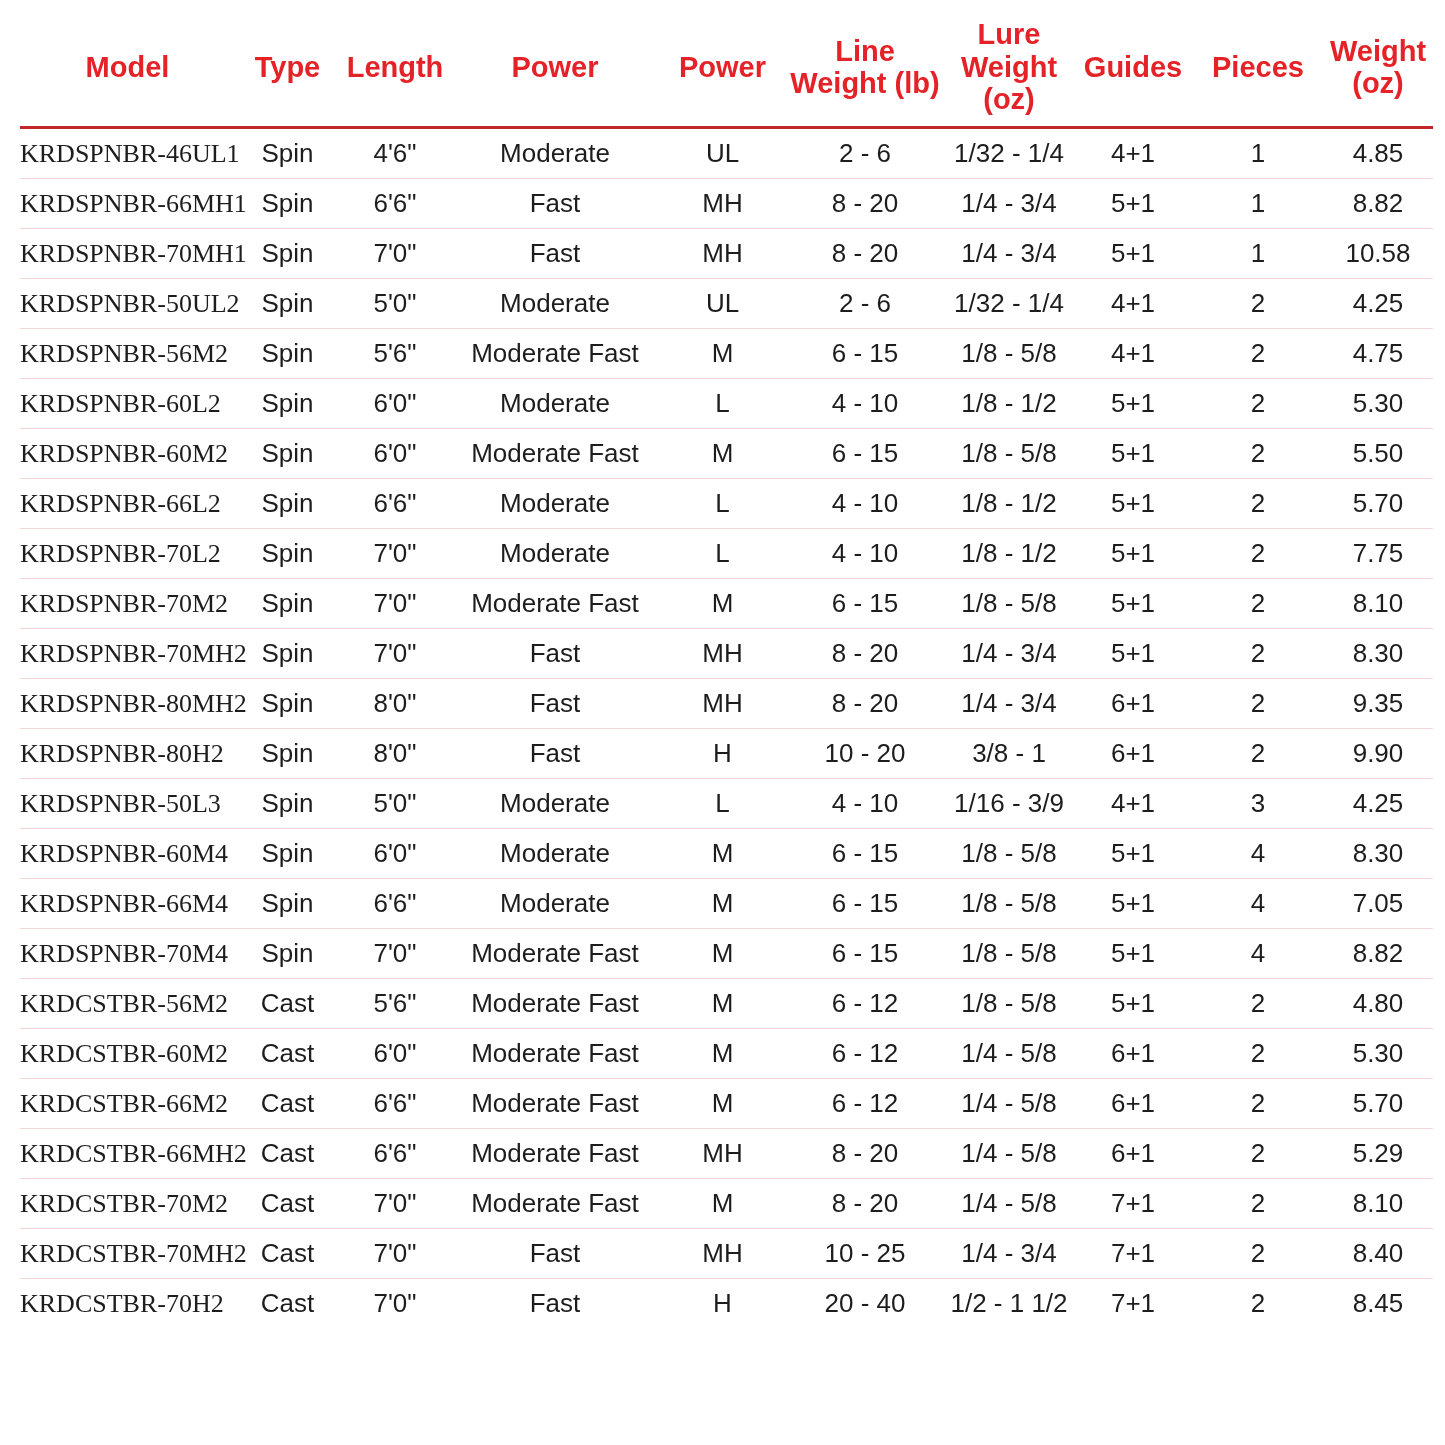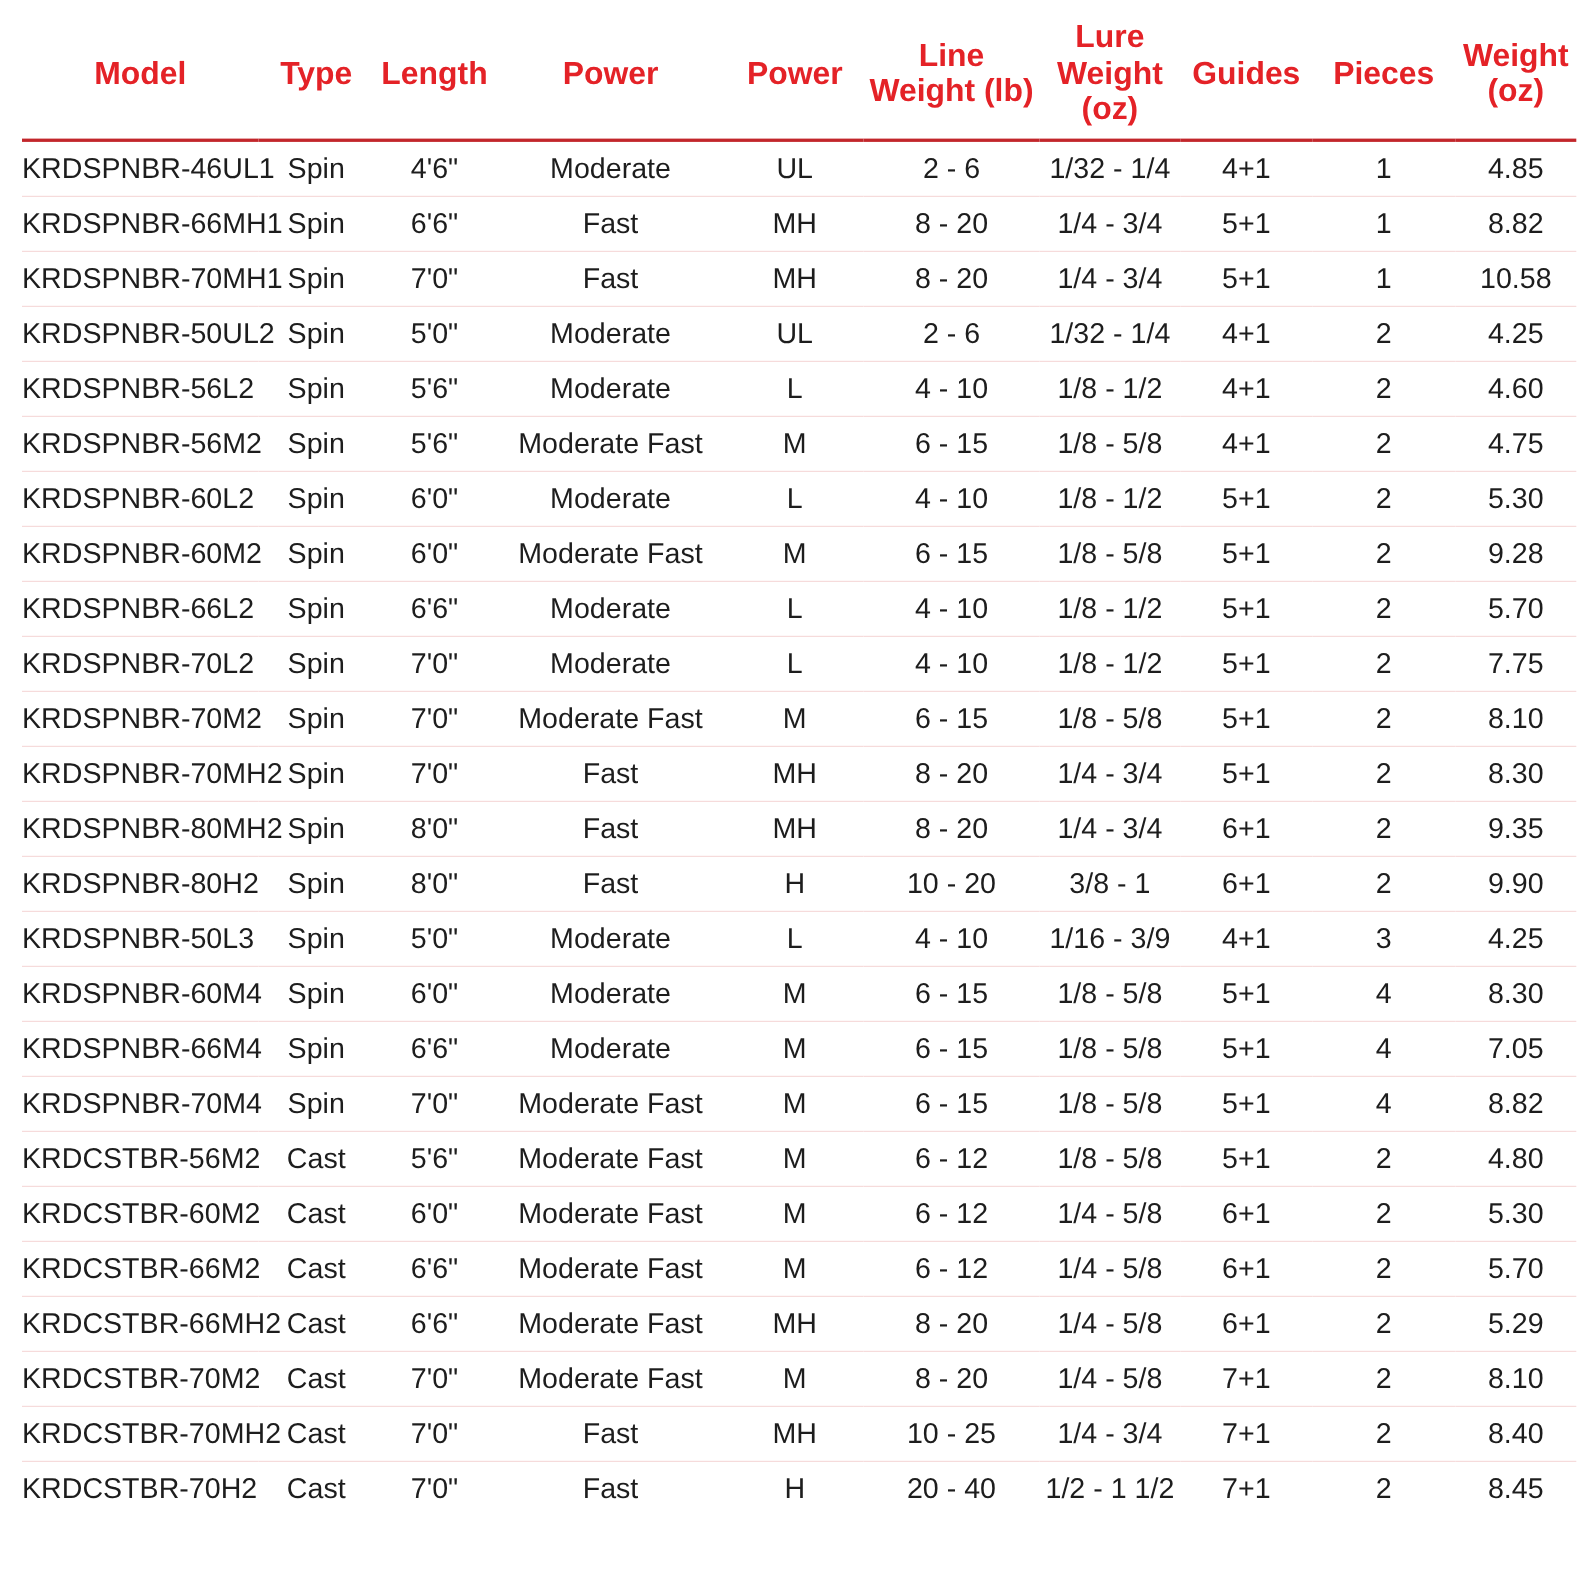--- a/index.html
+++ b/index.html
@@ -30,21 +30,21 @@
   thead tr { border-bottom: 3px solid #c2262b; }
   tbody td {
     height: 49px;
     text-align: center;
     vertical-align: middle;
     font-size: 26px;
     color: #1d1d1d;
     white-space: nowrap;
     padding: 0 2px;
   }
-  tbody td.model { text-align: left; padding-left: 0; }
+  tbody td.model { text-align: left; padding-left: 0; font-family: Liberation Serif, serif; }
   tbody tr + tr { border-top: 1px solid #f5d7d7; }
 </style>
 </head>
 <body>
 
 <div class="page">
   <table class="specs">
     <colgroup>
       <col style="width:215px">
       <col style="width:105px">
@@ -114,66 +114,54 @@
           <td>5'0"</td>
           <td>Moderate</td>
           <td>UL</td>
           <td>2 - 6</td>
           <td>1/32 - 1/4</td>
           <td>4+1</td>
           <td>2</td>
           <td>4.25</td>
         </tr>
         <tr>
-          <td class="model">KRDSPNBR-56L2</td>
+          <td class="model">KRDSPNBR-56M2</td>
           <td>Spin</td>
           <td>5'6"</td>
+          <td>Moderate Fast</td>
+          <td>M</td>
+          <td>6 - 15</td>
+          <td>1/8 - 5/8</td>
+          <td>4+1</td>
+          <td>2</td>
+          <td>4.75</td>
+        </tr>
+        <tr>
+          <td class="model">KRDSPNBR-60L2</td>
+          <td>Spin</td>
+          <td>6'0"</td>
           <td>Moderate</td>
           <td>L</td>
           <td>4 - 10</td>
           <td>1/8 - 1/2</td>
-          <td>4+1</td>
-          <td>2</td>
-          <td>4.60</td>
-        </tr>
-        <tr>
-          <td class="model">KRDSPNBR-56M2</td>
-          <td>Spin</td>
-          <td>5'6"</td>
-          <td>Moderate Fast</td>
-          <td>M</td>
-          <td>6 - 15</td>
-          <td>1/8 - 5/8</td>
-          <td>4+1</td>
-          <td>2</td>
-          <td>4.75</td>
-        </tr>
-        <tr>
-          <td class="model">KRDSPNBR-60L2</td>
+          <td>5+1</td>
+          <td>2</td>
+          <td>5.30</td>
+        </tr>
+        <tr>
+          <td class="model">KRDSPNBR-60M2</td>
           <td>Spin</td>
           <td>6'0"</td>
-          <td>Moderate</td>
-          <td>L</td>
-          <td>4 - 10</td>
-          <td>1/8 - 1/2</td>
-          <td>5+1</td>
-          <td>2</td>
-          <td>5.30</td>
-        </tr>
-        <tr>
-          <td class="model">KRDSPNBR-60M2</td>
-          <td>Spin</td>
-          <td>6'0"</td>
-          <td>Moderate Fast</td>
-          <td>M</td>
-          <td>6 - 15</td>
-          <td>1/8 - 5/8</td>
-          <td>5+1</td>
-          <td>2</td>
-          <td>9.28</td>
+          <td>Moderate Fast</td>
+          <td>M</td>
+          <td>6 - 15</td>
+          <td>1/8 - 5/8</td>
+          <td>5+1</td>
+          <td>2</td>
+          <td>5.50</td>
         </tr>
         <tr>
           <td class="model">KRDSPNBR-66L2</td>
           <td>Spin</td>
           <td>6'6"</td>
           <td>Moderate</td>
           <td>L</td>
           <td>4 - 10</td>
           <td>1/8 - 1/2</td>
           <td>5+1</td>

